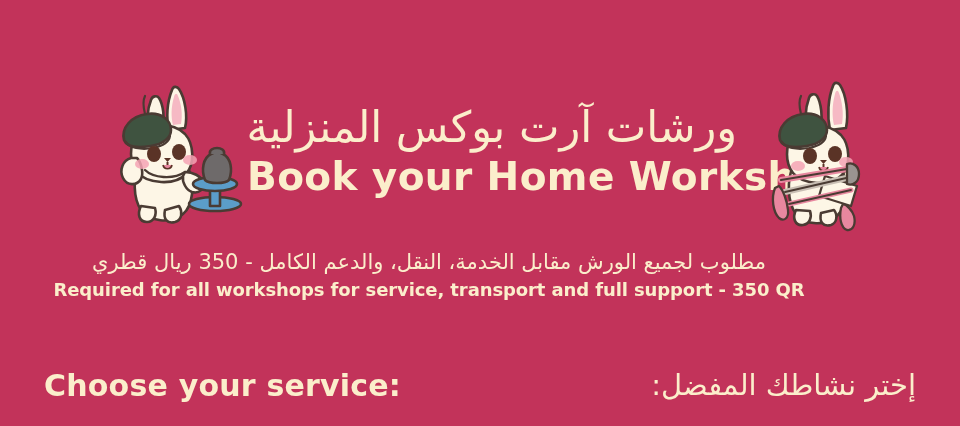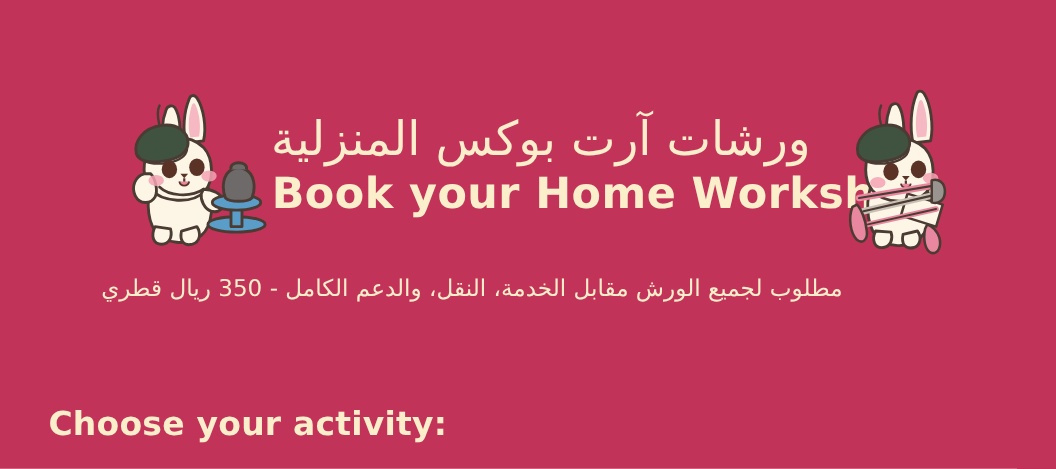--- a/index.html
+++ b/index.html
@@ -233,19 +233,21 @@
 
           <path d="M106 92 C112 90 118 94 118 102 C118 110 112 114 106 112 Z" fill="#9a9490"></path>
         </g>
       </svg>
     </div>
 
   </div>
 
   <div class="note">
     <div class="note-ar">مطلوب لجميع الورش مقابل الخدمة، النقل، والدعم الكامل - 350 ريال قطري</div>
+    <div class="note-en">Required for all workshops for service, transport and full support - 350 QR</div>
   </div>
 
   <div class="choose-row">
-    <div class="choose-en">Choose your activity:</div>
+    <div class="choose-en">Choose your service:</div>
+    <div class="choose-ar">إختر نشاطك المفضل:</div>
   </div>
 
 </div>
 
 </body></html>

